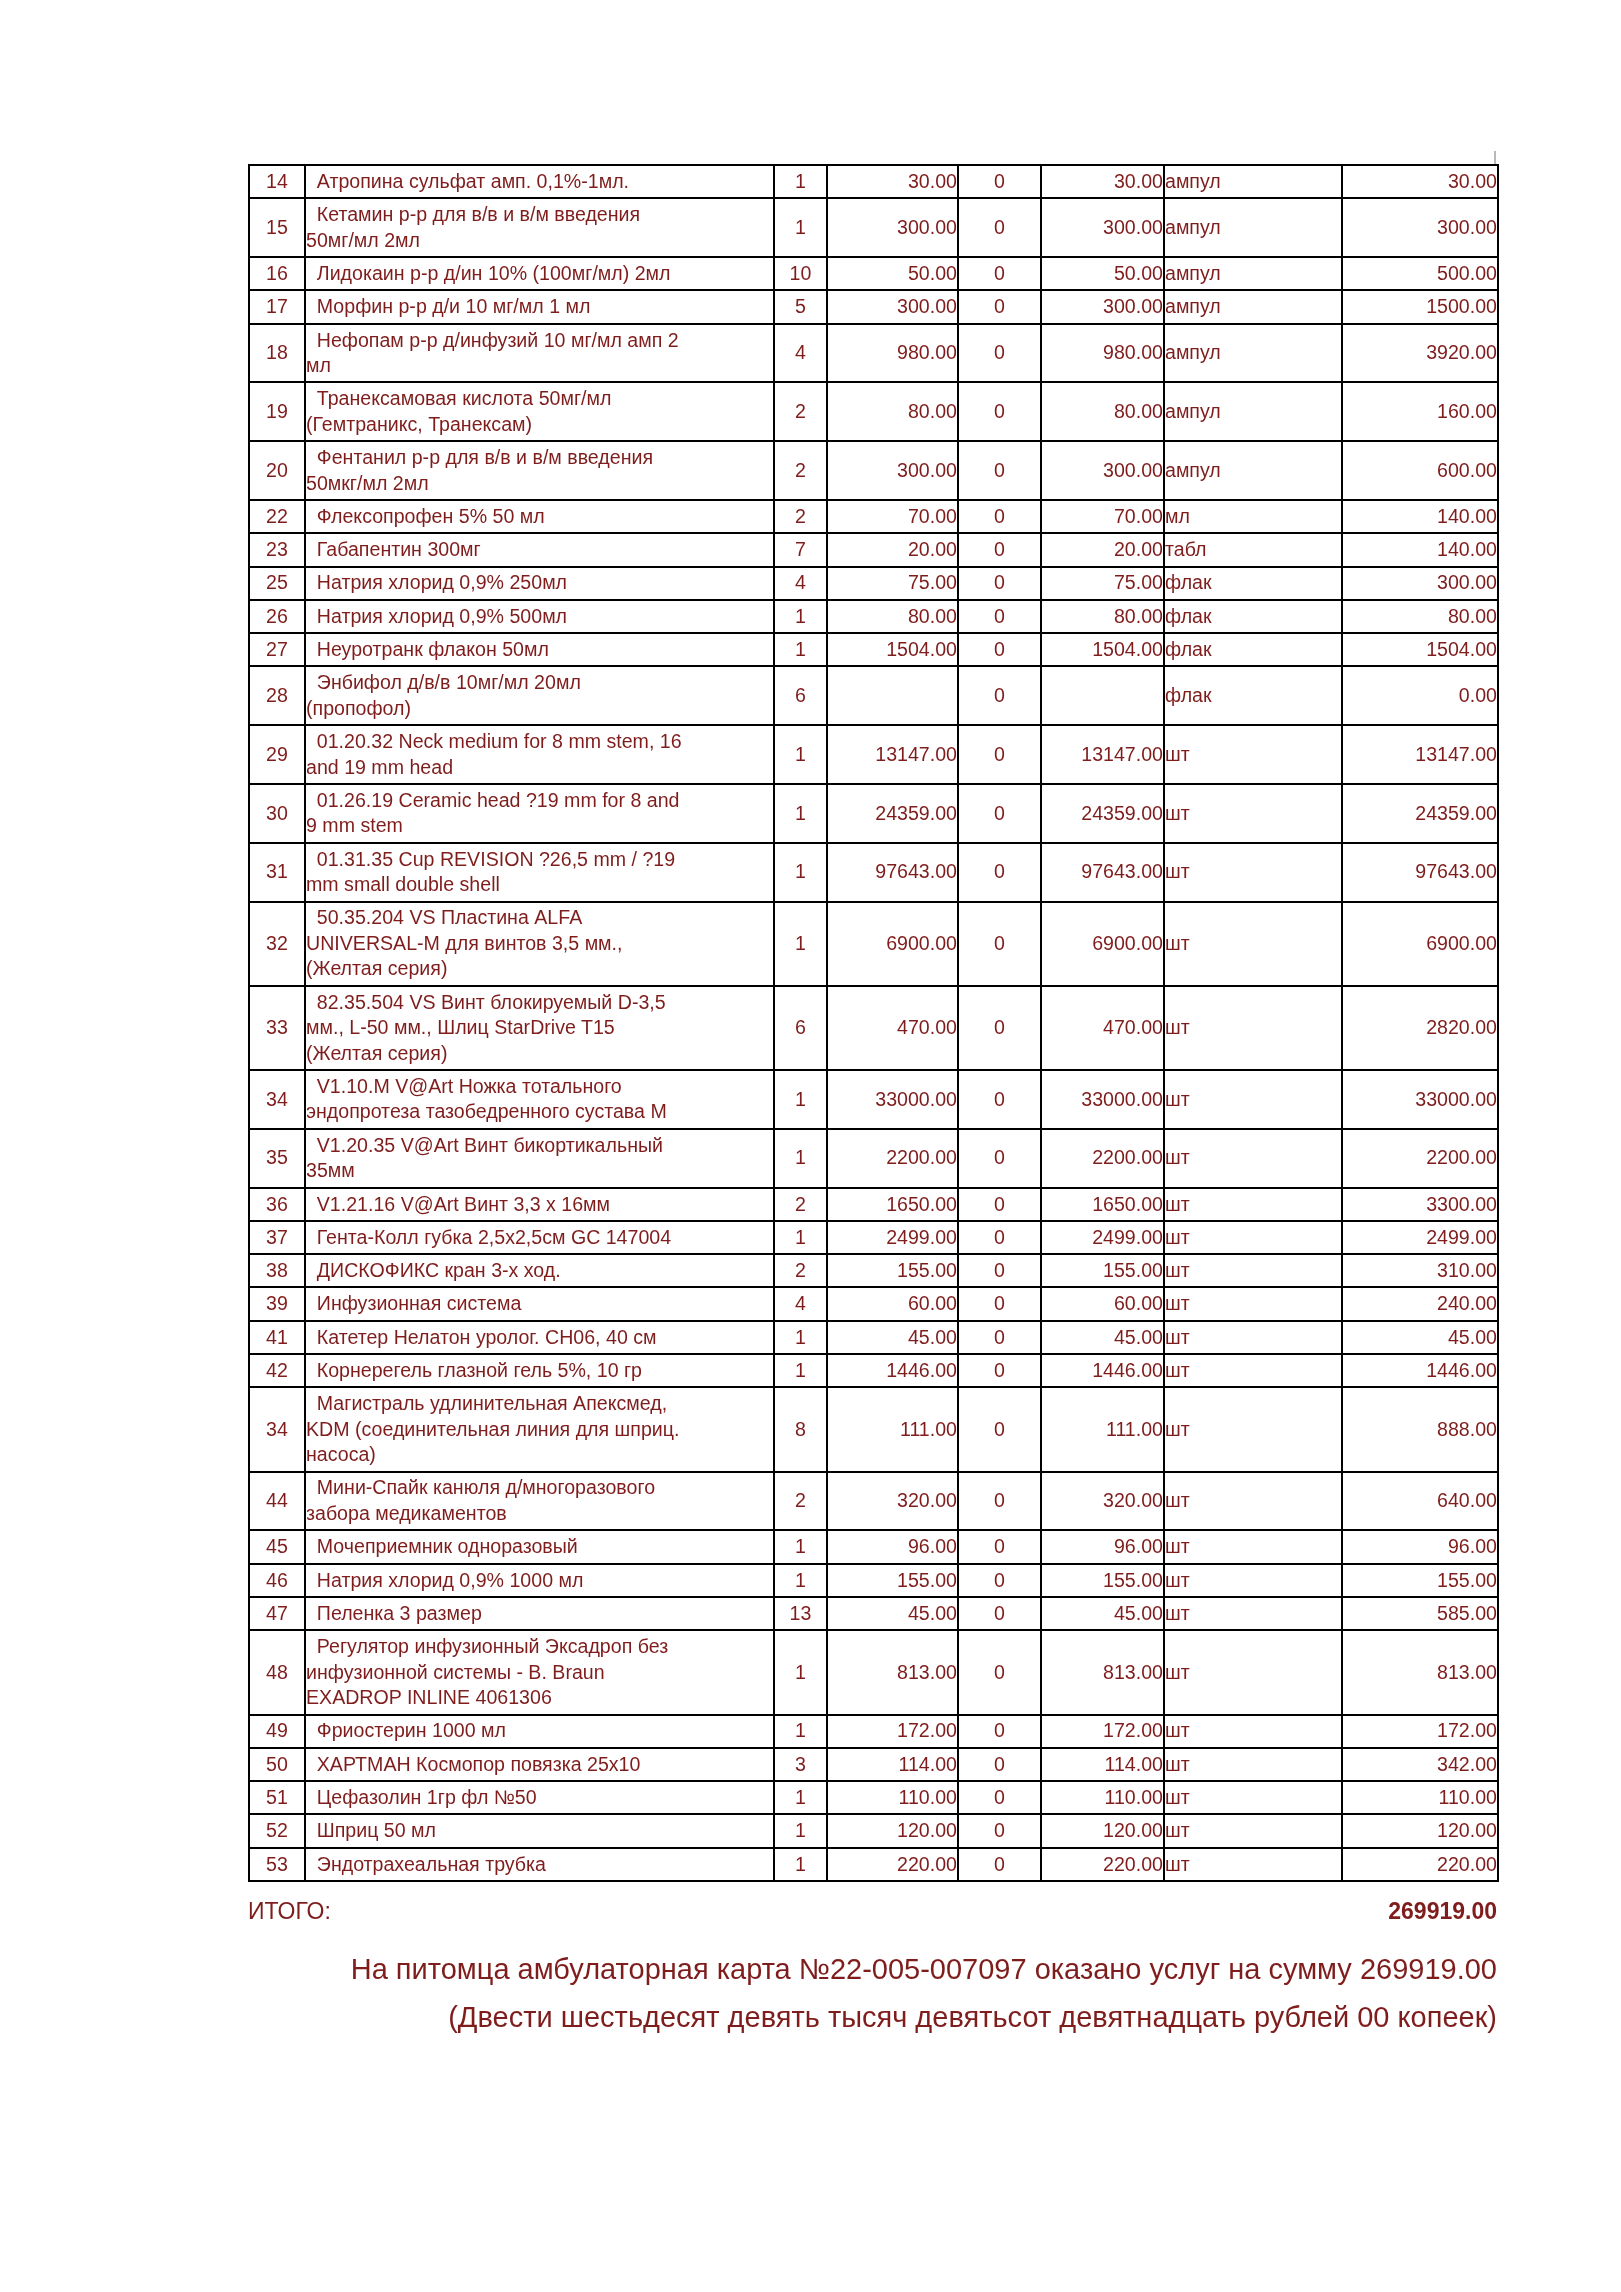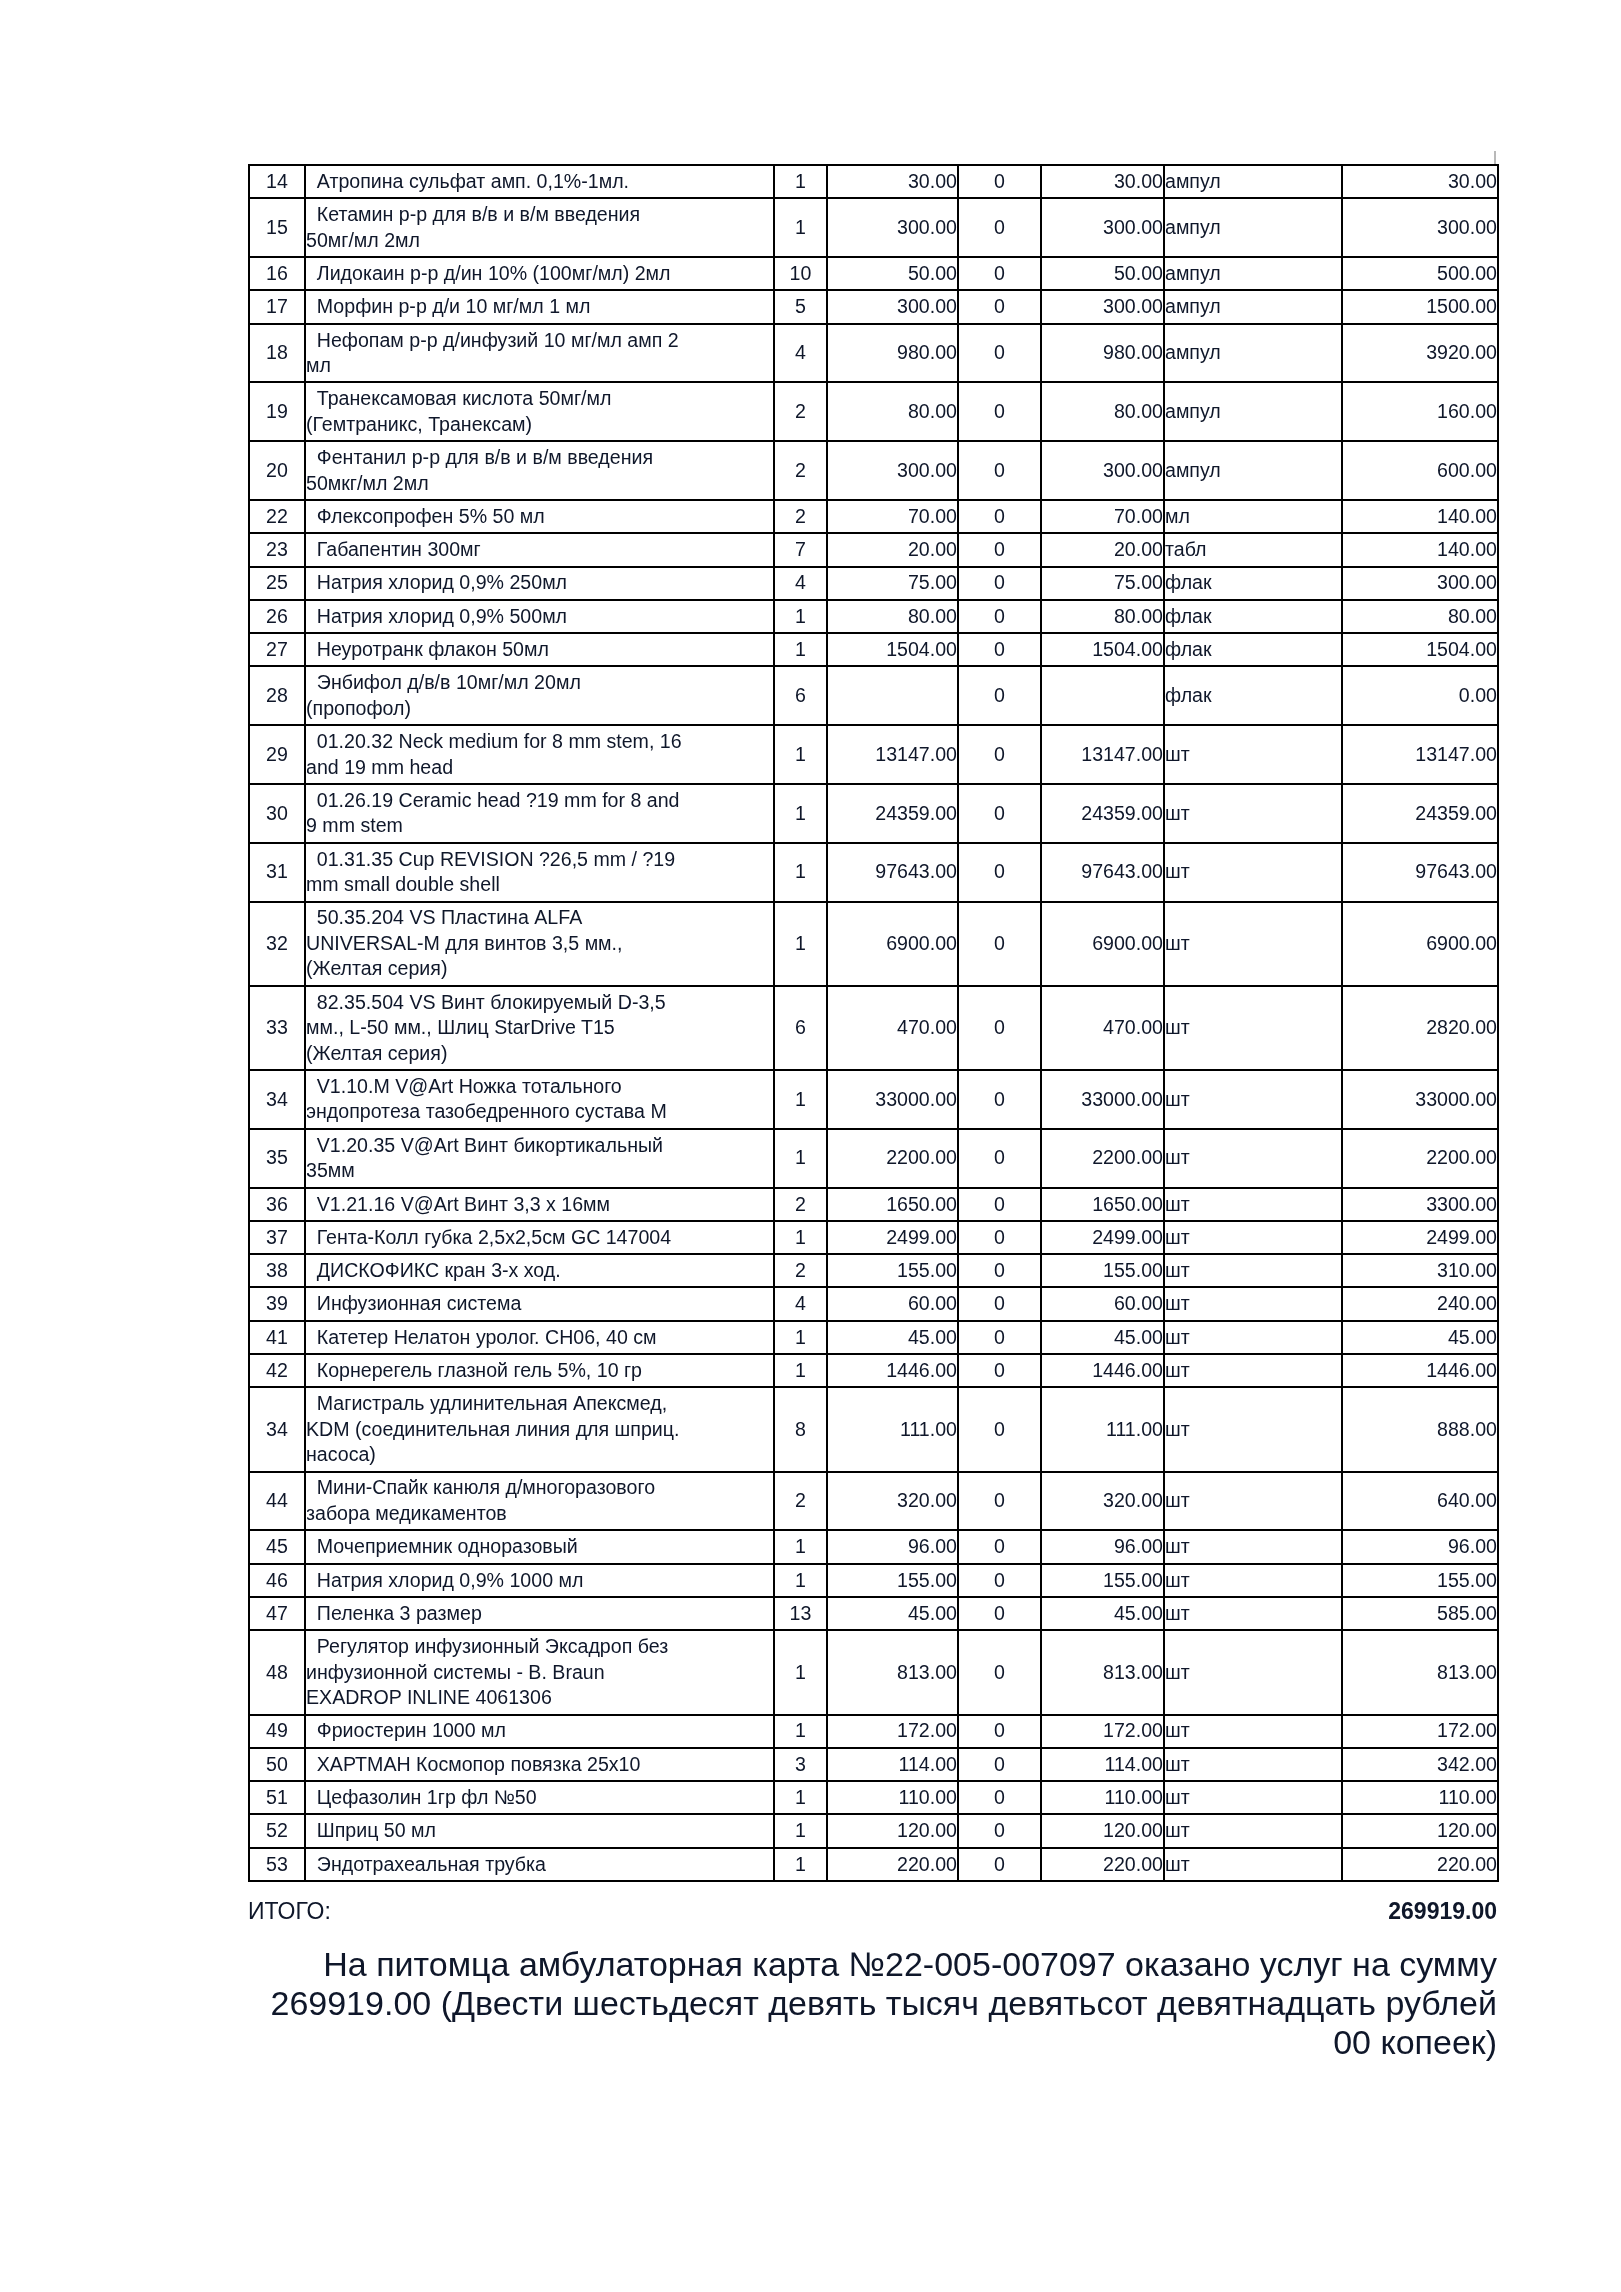--- a/index.html
+++ b/index.html
@@ -2,21 +2,21 @@
 <html><head>
 <meta charset="utf-8">
 <style>
   html, body { margin: 0; padding: 0; background: #e8e8e8; }
   .page {
     position: relative;
     width: 1621px;
     height: 2293px;
     background: #ffffff;
     font-family: "Liberation Sans", sans-serif;
-    color: #0f172a;
+    color: #7f1d1d;
     overflow: hidden;
   }
   .content {
     position: absolute;
     left: 248px;
     top: 164px;
     width: 1249px;
   }
   .scan-artifact {
     position: absolute;
@@ -55,22 +55,22 @@
     justify-content: space-between;
     align-items: baseline;
     margin-top: 14px;
     font-size: 23px;
     line-height: 31px;
   }
   .summary-row .total-value { font-weight: bold; }
 
   .footer-note {
     margin-top: 17.6px;
-    font-size: 34px;
-    line-height: 39px;
+    font-size: 29px;
+    line-height: 48px;
     text-align: right;
   }
 </style>
 </head>
 <body>
 
 <div class="page">
   <div class="scan-artifact"></div>
   <div class="content">
 

